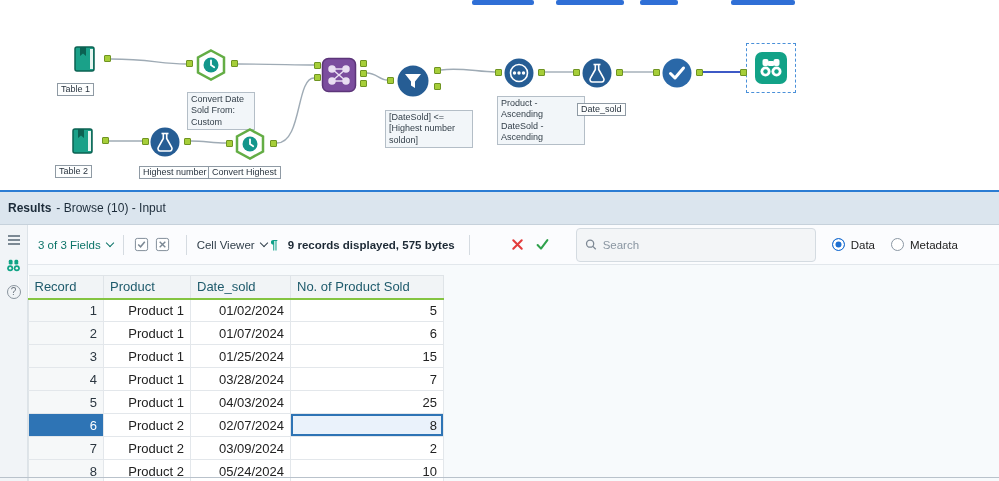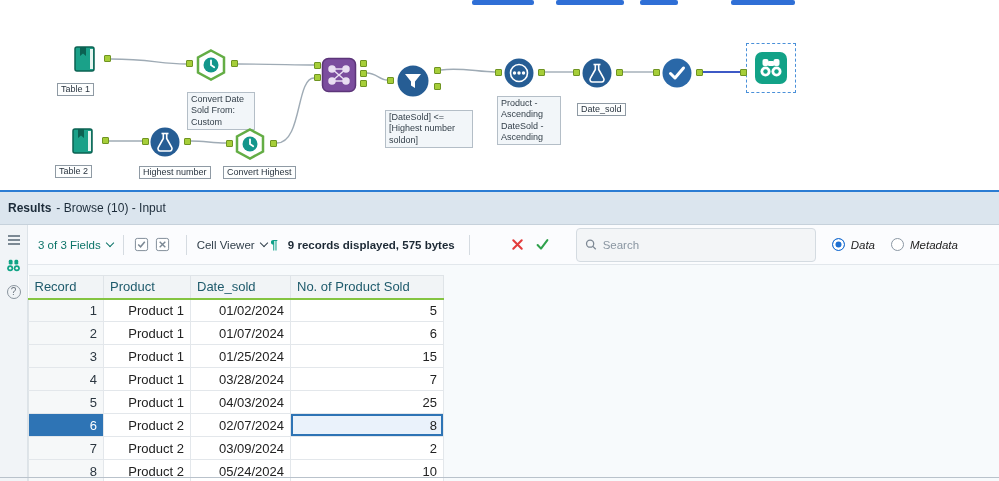--- a/index.html
+++ b/index.html
@@ -35,21 +35,21 @@
   .tbi { width:15px; height:15px; margin-right:6px; }
   .para { color:#0ea088; font-weight:bold; font-size:13px; margin:0 10px 0 4px; }
   .recinfo { font-weight:bold; color:#1b2834; }
   .xy { width:15px; height:15px; margin-right:10px; }
   .searchbox { display:flex; align-items:center; gap:6px; width:240px; height:25px; background:#f3f5f7; border:1px solid #d4dbe1; border-radius:4px; padding:16px 8px; margin-left:16px; flex:none; }
   .searchbox input { border:none; outline:none; background:transparent; font-size:11.5px; color:#2e3a45; width:100%; font-family:inherit; }
   .searchbox input::placeholder { color:#8a96a2; }
   .radio-group { display:flex; align-items:center; gap:6px; margin-left:16px; flex:none; }
   .radio { width:13px; height:13px; border-radius:50%; border:1px solid #8b98a4; background:#fff; flex:none; }
   .radio.checked { border:1px solid #1d6fd1; background:#1d6fd1; box-shadow:inset 0 0 0 2.5px #fff; }
-  .radio-label { color:#222;font-style:italic; }
+  .radio-label { color:#222; }
 
   .grid-wrap { flex:1; background:#f7fafc; padding-top:10px; overflow:hidden; position:relative; }
   table { border-collapse:collapse; table-layout:fixed; font-size:13px; background:#fff; }
   th { height:23px; font-weight:normal; color:#1d5a6b; text-align:left; padding:0 6px; background:#f1f4f6; border-bottom:2px solid #84c441; border-right:1px solid #dfe4e8; border-top:1px solid #dfe4e8; overflow:hidden; }
   td { height:23px; padding:0 6px; border-right:1px solid #e3e7eb; border-bottom:1px solid #e3e7eb; color:#222; background:#fff; overflow:hidden;text-align:right; }
   td.rec { background:#f6f8f9; text-align:right; color:#2b3640; border-left:1px solid #dfe4e8; }
   td.rec.selected { background:#2e74b5; color:#fff; }
   td.active-cell { box-shadow:inset 0 0 0 2px #2e74b5; background:#eaf2fb; }
   .panel-bottom-edge { position:absolute; left:0; right:0; bottom:3px; height:1px; background:#b9c2cb; }
 </style>
@@ -122,21 +122,21 @@
 
     <div class="tool" style="left:233px;top:127px;width:34px;height:34px">
       <svg viewBox="0 0 34 34">
         <polygon points="17,2.5 30,9.5 30,24.5 17,31.5 4,24.5 4,9.5" fill="#ffffff" stroke="#64ad45" stroke-width="2.5"></polygon>
         <circle cx="17" cy="17" r="7.5" fill="#13968b"></circle>
         <path d="M17 12.5 v4.5 l3.2 2.2" stroke="#fff" stroke-width="1.8" fill="none" stroke-linecap="round"></path>
       </svg>
     </div>
     <span class="anchor" style="left:226px;top:140px"></span>
     <span class="anchor" style="left:270px;top:140px"></span>
-    <div class="tool-label" style="left:223px;top:166px">Convert Highest</div>
+    <div class="tool-label" style="left:208px;top:166px">Convert Highest</div>
 
     <div class="tool" style="left:320px;top:56px;width:38px;height:38px">
       <svg viewBox="0 0 38 38">
         <rect x="2.5" y="2.5" width="33" height="33" rx="6" fill="#7b4d9e" stroke="#5c3579" stroke-width="1.5"></rect>
         <g stroke="#e9def2" stroke-width="1.5" fill="#e9def2">
           <line x1="12" y1="13" x2="26" y2="25"></line>
             <line x1="26" y1="13" x2="12" y2="25"></line>
           <line x1="12" y1="13" x2="26" y2="13"></line>
             <line x1="12" y1="25" x2="26" y2="25"></line>
           <circle cx="12" cy="13" r="3"></circle>
@@ -167,21 +167,21 @@
       <svg viewBox="0 0 34 34">
         <circle cx="17" cy="17" r="14.5" fill="#265d94"></circle>
         <circle cx="17" cy="17" r="8.5" fill="none" stroke="#fff" stroke-width="1.6"></circle>
         <circle cx="12.5" cy="17" r="1.7" fill="#fff"></circle>
           <circle cx="17" cy="17" r="1.7" fill="#fff"></circle>
           <circle cx="21.5" cy="17" r="1.7" fill="#fff"></circle>
       </svg>
     </div>
     <span class="anchor" style="left:495px;top:69px"></span>
     <span class="anchor" style="left:538px;top:69px"></span>
-    <div class="annotation" style="left:497px;top:96px;width:64px">Product - Ascending
+    <div class="annotation" style="left:497px;top:96px;width:88px">Product - Ascending
 DateSold - Ascending</div>
 
     <div class="tool" style="left:580px;top:56px;width:34px;height:34px">
       <svg viewBox="0 0 34 34">
         <circle cx="17" cy="17" r="14.5" fill="#265d94"></circle>
         <path d="M13.5 8.5h7" stroke="#fff" stroke-width="1.6"></path>
         <path d="M15.3 8.5v5l-5 8.9c-.9 1.6.2 3.6 2 3.6h9.4c1.8 0 2.9-2 2-3.6l-5-8.9v-5" fill="none" stroke="#fff" stroke-width="1.6" stroke-linejoin="round"></path>
       </svg>
     </div>
     <span class="anchor" style="left:573px;top:69px"></span>

